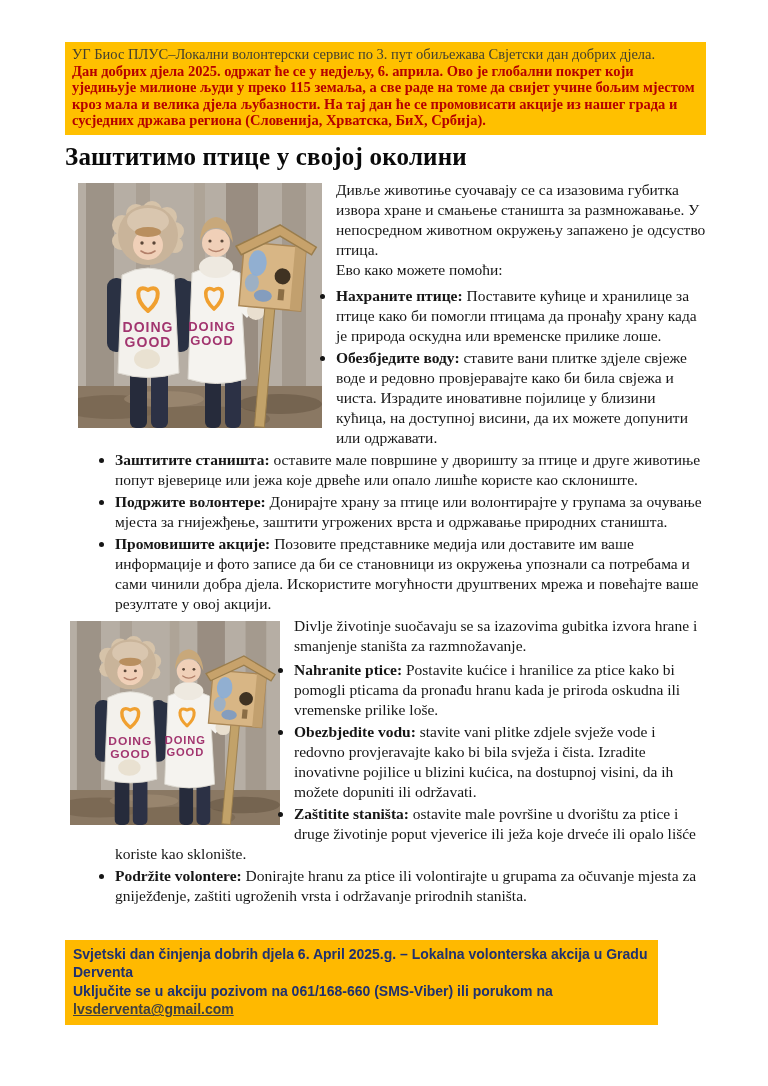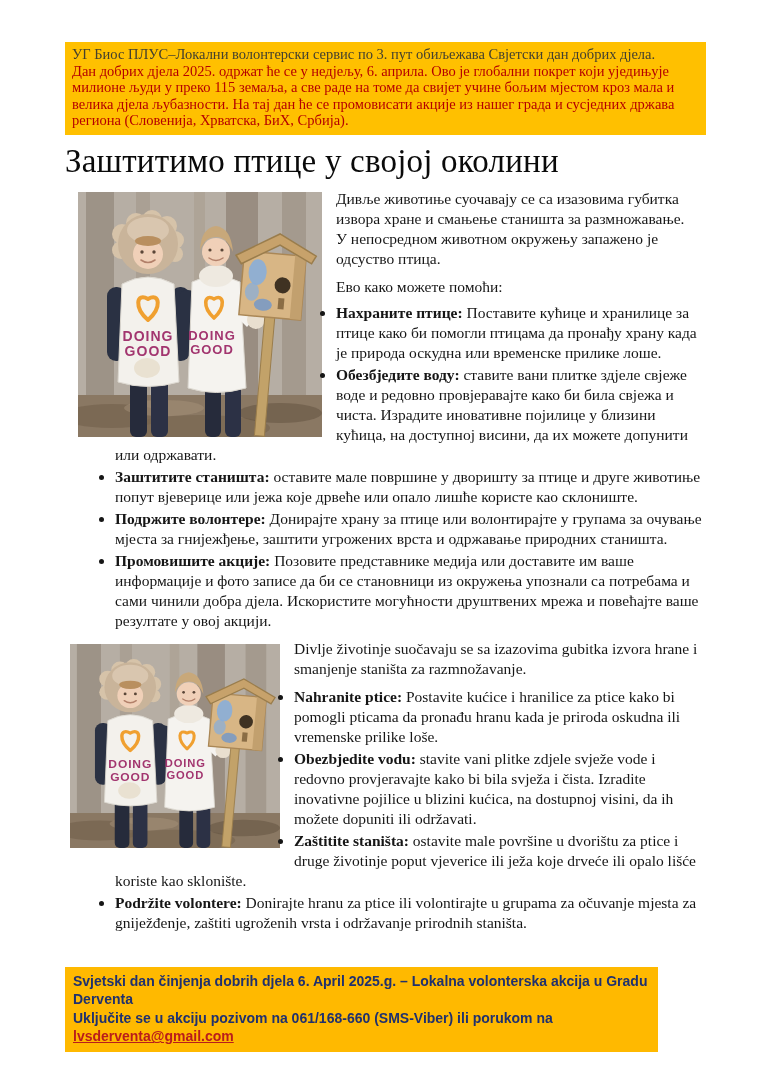--- a/index.html
+++ b/index.html
@@ -8,43 +8,43 @@
     background:#ffffff; box-sizing:border-box;
     padding:42px 62px 10px 65px; overflow:hidden;
     font-family:"Liberation Serif","DejaVu Serif",serif; color:#161616;
   }
   
   .notice {
     background:#ffc000; padding:4px 8px 6px 7px;
     font-size:14.5px; line-height:16.6px;
   }
   .notice .l1 { display:block; color:#44402e; }
-  .notice .rest { font-weight:normal; color:#b50000;margin-top:42px; }
+  .notice .rest { font-weight:bold; color:#b50000;margin-top:42px; }
 
   h1 {
-    font-size:33px; line-height:1.12; font-weight:normal; color:#0a0a0a;
+    font-size:25px; line-height:1.12; font-weight:bold; color:#0a0a0a;
     margin:8px 0 9px 0; clear:both; letter-spacing:.2px;
   }
   .sec { font-size:15.5px; line-height:20px; }
-  .sec p { margin:8px; }
+  .sec p { margin:0; }
   .sec .intro2 { margin-bottom:6px; }
   .photo { display:block; float:left; background:#b6aea4; }
   .photo1 { width:244px; height:245px; margin:3px 14px 8px 13px; }
   .photo2 { width:210px; height:204px; margin:5px 14px 8px 5px; }
   ul.blist { margin:4px 2px 0 0; padding:0 0 0 50px; list-style:disc outside; }
   ul.blist li { margin:0 0 2px 0; }
   ul.blist b { font-weight:bold; }
 
   .footer {
     clear:both; margin-top:34px; width:577px;
     background:#ffb900; padding:5px 8px 6px 8px;
     font-family:"Liberation Sans","DejaVu Sans",sans-serif;
     font-weight:bold; font-size:14px; line-height:18.5px; color:#20316e;
   }
-  .footer a { color:#b91c1c; text-decoration:underline; }
+  .footer a { color:#404040; text-decoration:underline; }
   .defs { position:absolute; width:0; height:0; overflow:hidden; }
 </style>
 </head>
 <body>
 
 <svg class="defs" aria-hidden="true">
   <symbol id="ph" viewBox="0 0 244 245" preserveAspectRatio="xMidYMid slice">
     <g>
       <rect x="0" y="0" width="244" height="245" fill="#b6aea4"></rect>
       <rect x="8" y="0" width="28" height="245" fill="#978c80" opacity="0.8"></rect>

